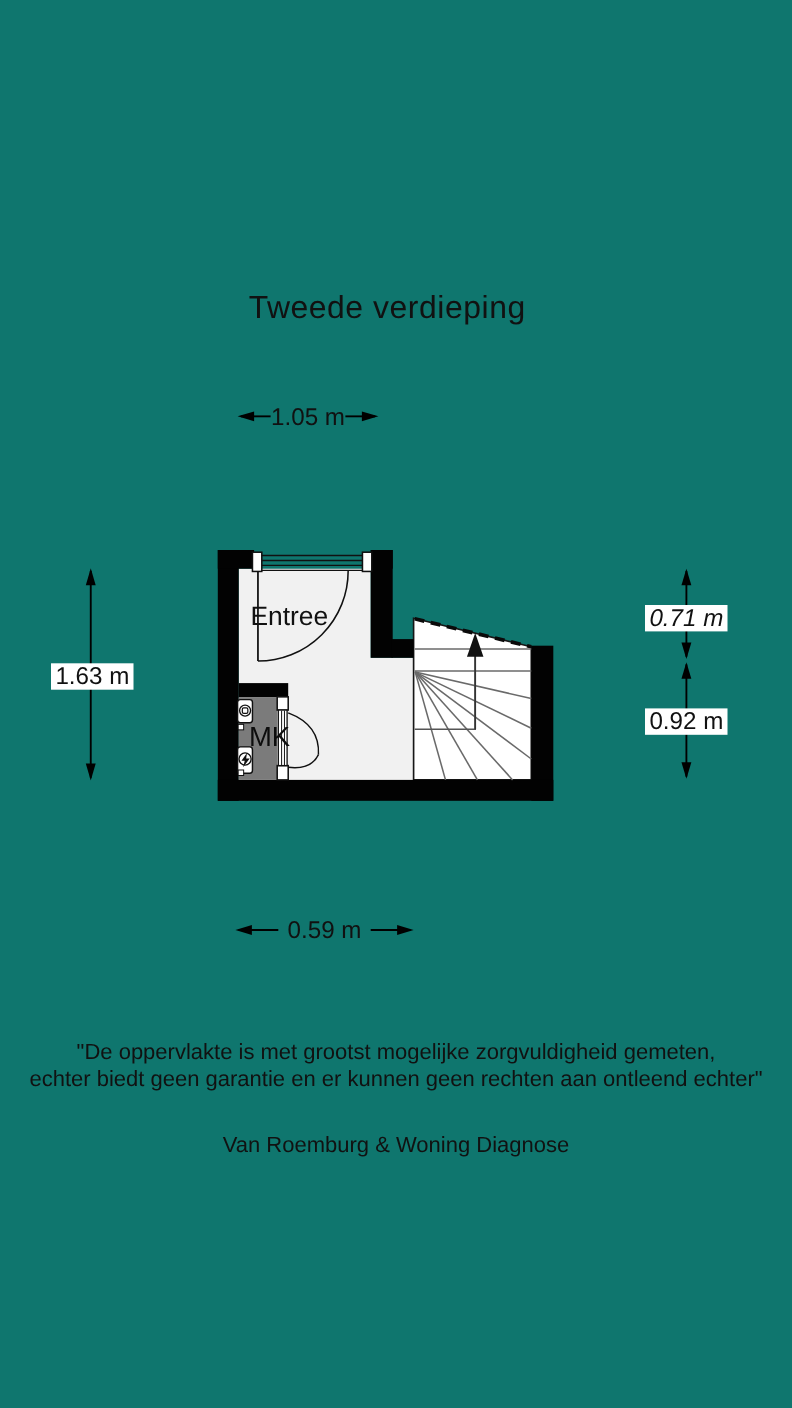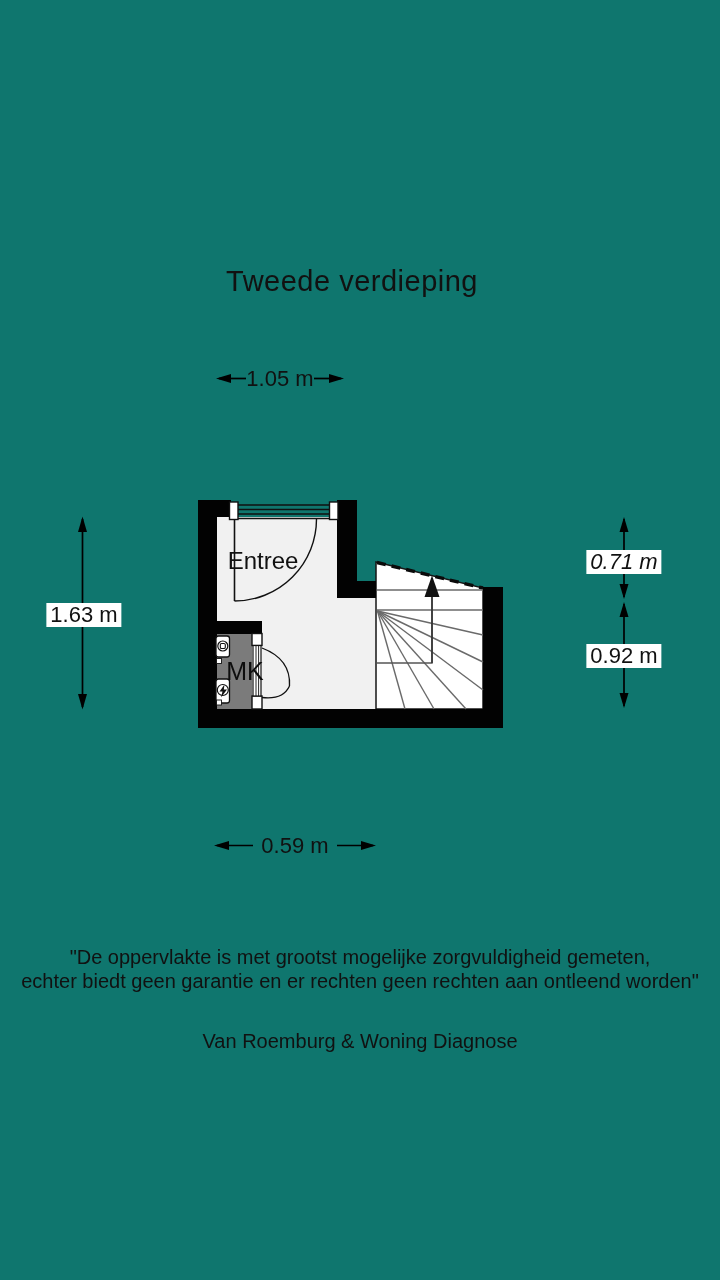--- a/index.html
+++ b/index.html
@@ -143,16 +143,16 @@
 
   <div class="lbl dim dim-bg" style="left:624px;top:656px;">0.92 m</div>
 
   <div class="lbl dim" style="left:295px;top:846px;">0.59 m</div>
 
   <div class="lbl room" style="left:263px;top:561px;">Entree</div>
 
   <div class="lbl room room-mk" style="left:234px;top:671px;margin-left:11px;">MK</div>
 
   <div class="lbl disc" style="left:360px;top:957px;">"De oppervlakte is met grootst mogelijke zorgvuldigheid gemeten,</div>
-  <div class="lbl disc" style="left:360px;top:981px;">echter biedt geen garantie en er rechten geen rechten aan ontleend worden"</div>
+  <div class="lbl disc" style="left:360px;top:981px;">echter biedt geen garantie en er kunnen geen rechten aan ontleend echter"</div>
   <div class="lbl disc" style="left:360px;top:1004px;margin-top:37px;">Van Roemburg &amp; Woning Diagnose</div>
 
 </div>
 
 </body></html>

